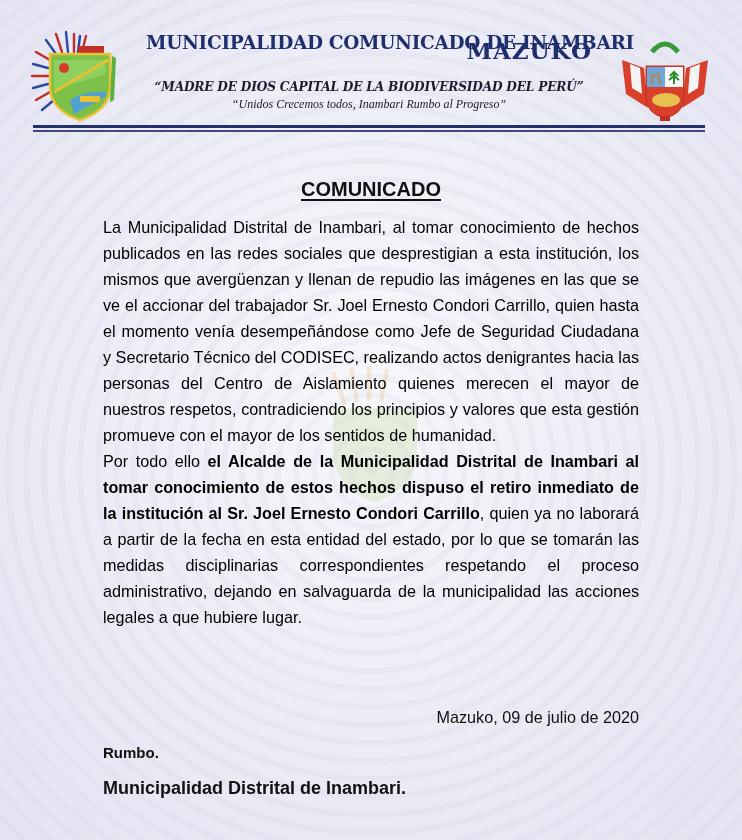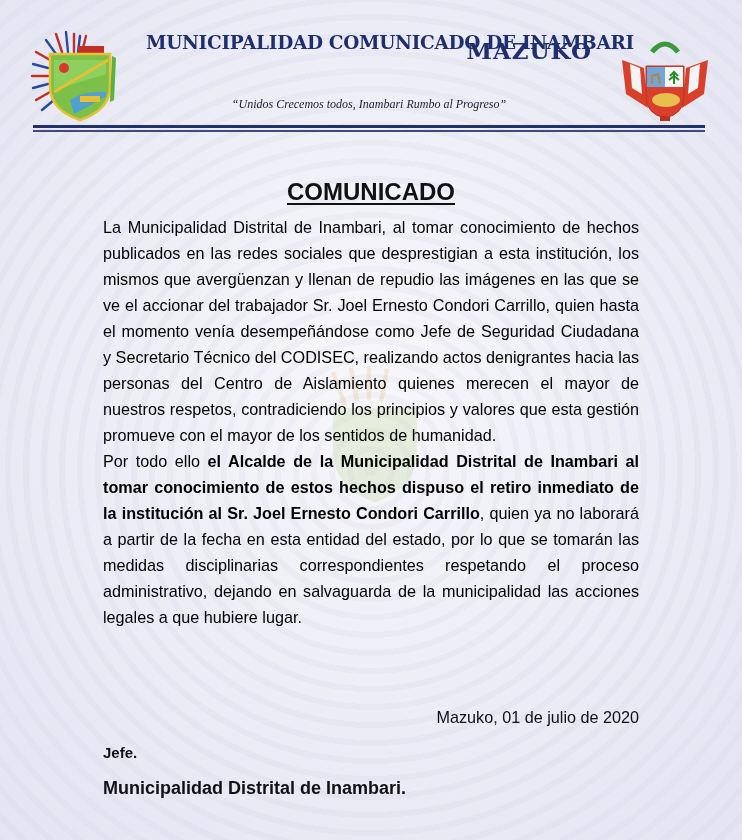--- a/index.html
+++ b/index.html
@@ -42,21 +42,21 @@
       position: absolute; left: 146px; top: 97px; width: 446px; text-align: center;
       font-family: "Liberation Serif", "DejaVu Serif", serif; font-style: italic;
       font-size: 12px; color: #1c1c2c; white-space: nowrap;
     }
     .rule-thick { position: absolute; left: 33px; top: 125px; width: 672px; height: 3px; background: #22306c; }
     .rule-thin  { position: absolute; left: 33px; top: 130px; width: 672px; height: 1.5px; background: #3d4a80; }
 
     
     .title {
       position: absolute; left: 0; top: 178px; width: 742px; text-align: center;
-      font-family: "Liberation Sans", sans-serif; font-weight: bold; font-size: 24px;
+      font-family: "Liberation Sans", sans-serif; font-weight: bold; font-size: 20px;
       text-decoration: underline; text-underline-offset: 3px; text-decoration-thickness: 2px;
     }
     .content {
       position: absolute; left: 103px; top: 214px; width: 536px;
       font-family: "Liberation Sans", sans-serif; font-size: 16.2px; line-height: 26px;
       color: #000000;
     }
     .para { margin: 0; text-align: justify; text-align-last: left; }
     .para + .para { }
     .bold { font-weight: bold; }
@@ -108,20 +108,21 @@
     <path d="M24 30 L76 30 L76 44 L24 60 Z" fill="#8ed060"></path>
     <circle cx="34" cy="38" r="5" fill="#d83a2a"></circle>
     <line x1="24" y1="62" x2="78" y2="30" stroke="#e8c030" stroke-width="3"></line>
     <path d="M40 70 Q55 60 76 62 L76 66 Q60 76 44 84 Z" fill="#50a0d0"></path>
     <rect x="50" y="66" width="20" height="6" fill="#e8c030"></rect>
     <path d="M82 26 L86 28 L84 70 L80 72 Z" fill="#5ab040"></path>
   </svg>
 
   <div class="h-title">MUNICIPALIDAD COMUNICADO DE INAMBARI</div>
   <div class="h-city">MAZUKO</div>
+  <div class="h-sub">“MADRE DE DIOS CAPITAL DE LA BIODIVERSIDAD DEL PERÚ”</div>
   <div class="h-motto">“Unidos Crecemos todos, Inambari Rumbo al Progreso”</div>
 
   <svg class="logo-right" viewBox="0 0 98 84">
     <path d="M6 22 L28 30 L32 70 L10 56 Z" fill="#d8402c"></path>
     <path d="M92 22 L70 30 L66 70 L88 56 Z" fill="#d8402c"></path>
     <path d="M14 26 L24 30 L26 56 L16 50 Z" fill="#f4f4f4"></path>
     <path d="M84 26 L74 30 L72 56 L82 50 Z" fill="#f4f4f4"></path>
     <path d="M36 14 Q49 -2 62 14" fill="none" stroke="#3a9a3a" stroke-width="5"></path>
     <path d="M30 28 L68 28 L68 58 Q68 76 49 80 Q30 76 30 58 Z" fill="#d8402c" stroke="#c03020" stroke-width="1"></path>
     <rect x="31" y="29" width="18" height="20" fill="#6fa8d8"></rect>
@@ -136,15 +137,15 @@
   <div class="rule-thin"></div>
 </header>
 
 <h1 class="title" style="margin:0;">COMUNICADO</h1>
 
 <main class="content">
   <p class="para">La Municipalidad Distrital de Inambari, al tomar conocimiento de hechos publicados en las redes sociales que desprestigian a esta institución, los mismos que avergüenzan y llenan de repudio las imágenes en las que se ve el accionar del trabajador  Sr. Joel Ernesto Condori Carrillo, quien hasta el momento venía desempeñándose como Jefe de Seguridad Ciudadana y Secretario Técnico del CODISEC, realizando actos denigrantes hacia las personas del Centro de Aislamiento quienes merecen el mayor de nuestros respetos, contradiciendo los principios y valores que esta gestión promueve con el mayor de los sentidos de humanidad.</p>
   <p class="para"><span>Por todo ello </span><span class="bold">el Alcalde de la Municipalidad Distrital de Inambari al tomar conocimiento de estos hechos dispuso  el retiro inmediato de la institución al Sr. Joel Ernesto Condori Carrillo</span><span>, quien ya no laborará a partir de la fecha en esta entidad del estado, por lo que se tomarán las medidas disciplinarias correspondientes respetando el proceso administrativo, dejando en salvaguarda de la municipalidad las acciones legales a que hubiere lugar.</span></p>
 </main>
 
-<div class="date">Mazuko, 01 de julio de 2020</div>
-<div class="atte">Jefe.</div>
+<div class="date">Mazuko, 09 de julio de 2020</div>
+<div class="atte">Rumbo.</div>
 <div class="signature">Municipalidad Distrital de Inambari.</div>
 
 </body></html>

